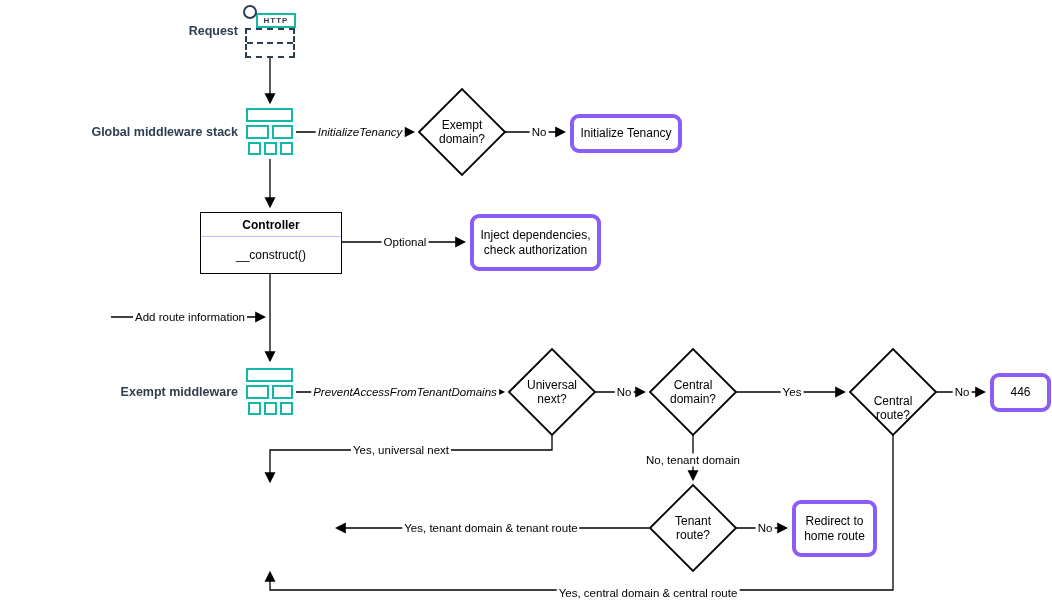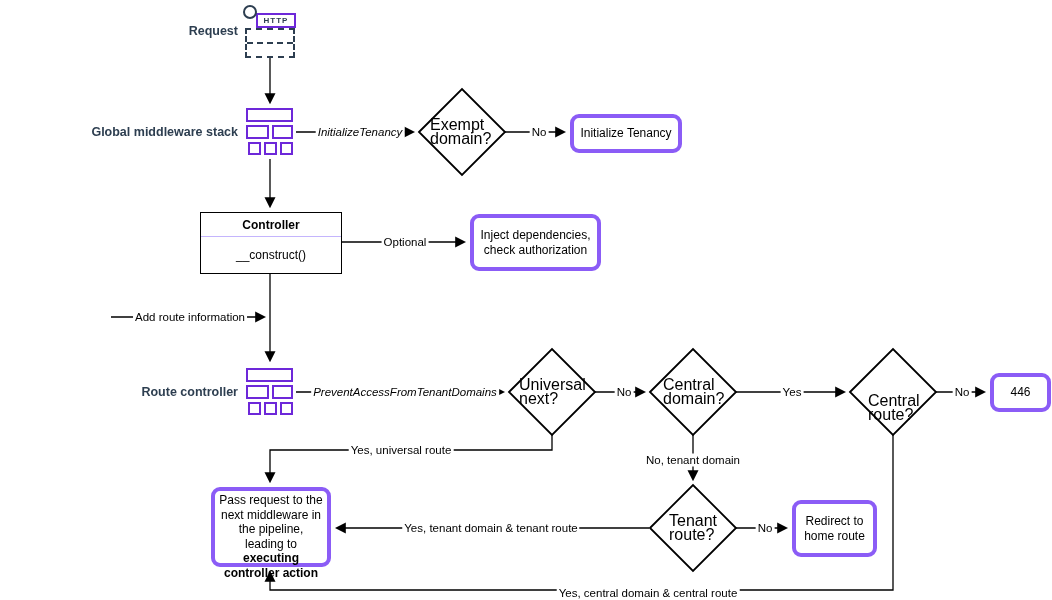--- a/index.html
+++ b/index.html
@@ -34,27 +34,27 @@
 
   
   .edge-label{
     position:absolute;transform:translate(-50%,-50%);background:#fff;
     font-size:11.5px;line-height:13px;color:#000;padding:0 2px;white-space:nowrap;text-align:center;
   }
   .italic{font-style:italic;}
 
   
   .diamond-label{
-    position:absolute;transform:translate(-50%,-50%);
-    font-size:16px;line-height:14px;color:#000;
+    position:absolute;transform:translate(-50%,-50%);text-align:center;
+    font-size:12px;line-height:14px;color:#000;
   }
 
   
   .icon-group{position:absolute;}
-  .icon-rect{position:absolute;box-sizing:border-box;border:2px solid #6d28d9;background:#fff;}
+  .icon-rect{position:absolute;box-sizing:border-box;border:2px solid #14b8a6;background:#fff;}
   .icon-circle{position:absolute;box-sizing:border-box;border:2px solid #2d3e50;background:#fff;border-radius:50%;}
   .icon-dashed{position:absolute;box-sizing:border-box;border:2px dashed #2d3e50;background:#fff;}
   .icon-dashed-line{position:absolute;border-top:2px dashed #2d3e50;}
   .http-text{
     position:absolute;width:100%;text-align:center;top:1px;
     font-size:8px;letter-spacing:1px;color:#2d3e50;font-weight:bold;
   }
   .bold{font-weight:bold;}
 </style>
 </head>
@@ -117,53 +117,50 @@
   <div class="side-label" style="top:125px;">Global middleware stack</div>
 
   <div class="icon-group" style="left:245px;top:368px;width:50px;height:48px;">
     <div class="icon-rect" style="left:1px;top:0px;width:47px;height:14px;"></div>
     <div class="icon-rect" style="left:1px;top:17px;width:23px;height:14px;"></div>
     <div class="icon-rect" style="left:27px;top:17px;width:21px;height:14px;"></div>
     <div class="icon-rect" style="left:3px;top:34px;width:13px;height:13px;"></div>
     <div class="icon-rect" style="left:19px;top:34px;width:13px;height:13px;"></div>
     <div class="icon-rect" style="left:35px;top:34px;width:13px;height:13px;"></div>
   </div>
-  <div class="side-label" style="top:385px;">Route controller</div>
+  <div class="side-label" style="top:385px;">Exempt middleware</div>
 
   <div class="node rounded" style="left:570px;top:114px;width:112px;height:39px;">Initialize Tenancy</div>
 
   <div class="uml" style="left:200px;top:212px;width:142px;height:62px;">
     <div class="uml-head">Controller</div>
     <div class="uml-body">__construct()</div>
   </div>
 
   <div class="node rounded" style="left:470px;top:214px;width:131px;height:57px;padding:0 6px;">Inject dependencies, check authorization</div>
 
 
   <div class="node rounded" style="left:990px;top:373px;width:61px;height:39px;">446</div>
 
   <div class="node rounded" style="left:792px;top:500px;width:85px;height:57px;padding:0 5px;">Redirect to home route</div>
 
-  <div class="node rounded" style="left:211px;top:487px;width:120px;height:80px;padding:2px 3px;display:block;">
-    <span>Pass request to the next middleware in the pipeline, leading to </span><span class="bold">executing controller action</span>
-  </div>
 
   <div class="diamond-label" style="left:462px;top:132px;width:64px;">Exempt domain?</div>
   <div class="diamond-label" style="left:552px;top:392px;width:66px;">Universal next?</div>
   <div class="diamond-label" style="left:693px;top:392px;width:60px;">Central domain?</div>
   <div class="diamond-label" style="left:893px;top:392px;width:50px;margin-top:16px;">Central route?</div>
   <div class="diamond-label" style="left:693px;top:528px;width:48px;">Tenant route?</div>
 
   <div class="edge-label italic" style="left:360px;top:132px;">InitializeTenancy</div>
   <div class="edge-label" style="left:539px;top:132px;">No</div>
   <div class="edge-label" style="left:405px;top:242px;">Optional</div>
   <div class="edge-label" style="left:190px;top:317px;">Add route information</div>
   <div class="edge-label italic" style="left:405px;top:392px;">PreventAccessFromTenantDomains</div>
   <div class="edge-label" style="left:624px;top:392px;">No</div>
   <div class="edge-label" style="left:792px;top:392px;">Yes</div>
   <div class="edge-label" style="left:962px;top:392px;">No</div>
-  <div class="edge-label" style="left:401px;top:450px;">Yes, universal route</div>
+  <div class="edge-label" style="left:401px;top:450px;">Yes, universal next</div>
   <div class="edge-label" style="left:693px;top:460px;">No, tenant domain</div>
   <div class="edge-label" style="left:491px;top:528px;">Yes, tenant domain &amp; tenant route</div>
   <div class="edge-label" style="left:765px;top:528px;">No</div>
   <div class="edge-label" style="left:648px;top:593px;">Yes, central domain &amp; central route</div>
 
 </div>
 
 </body></html>

